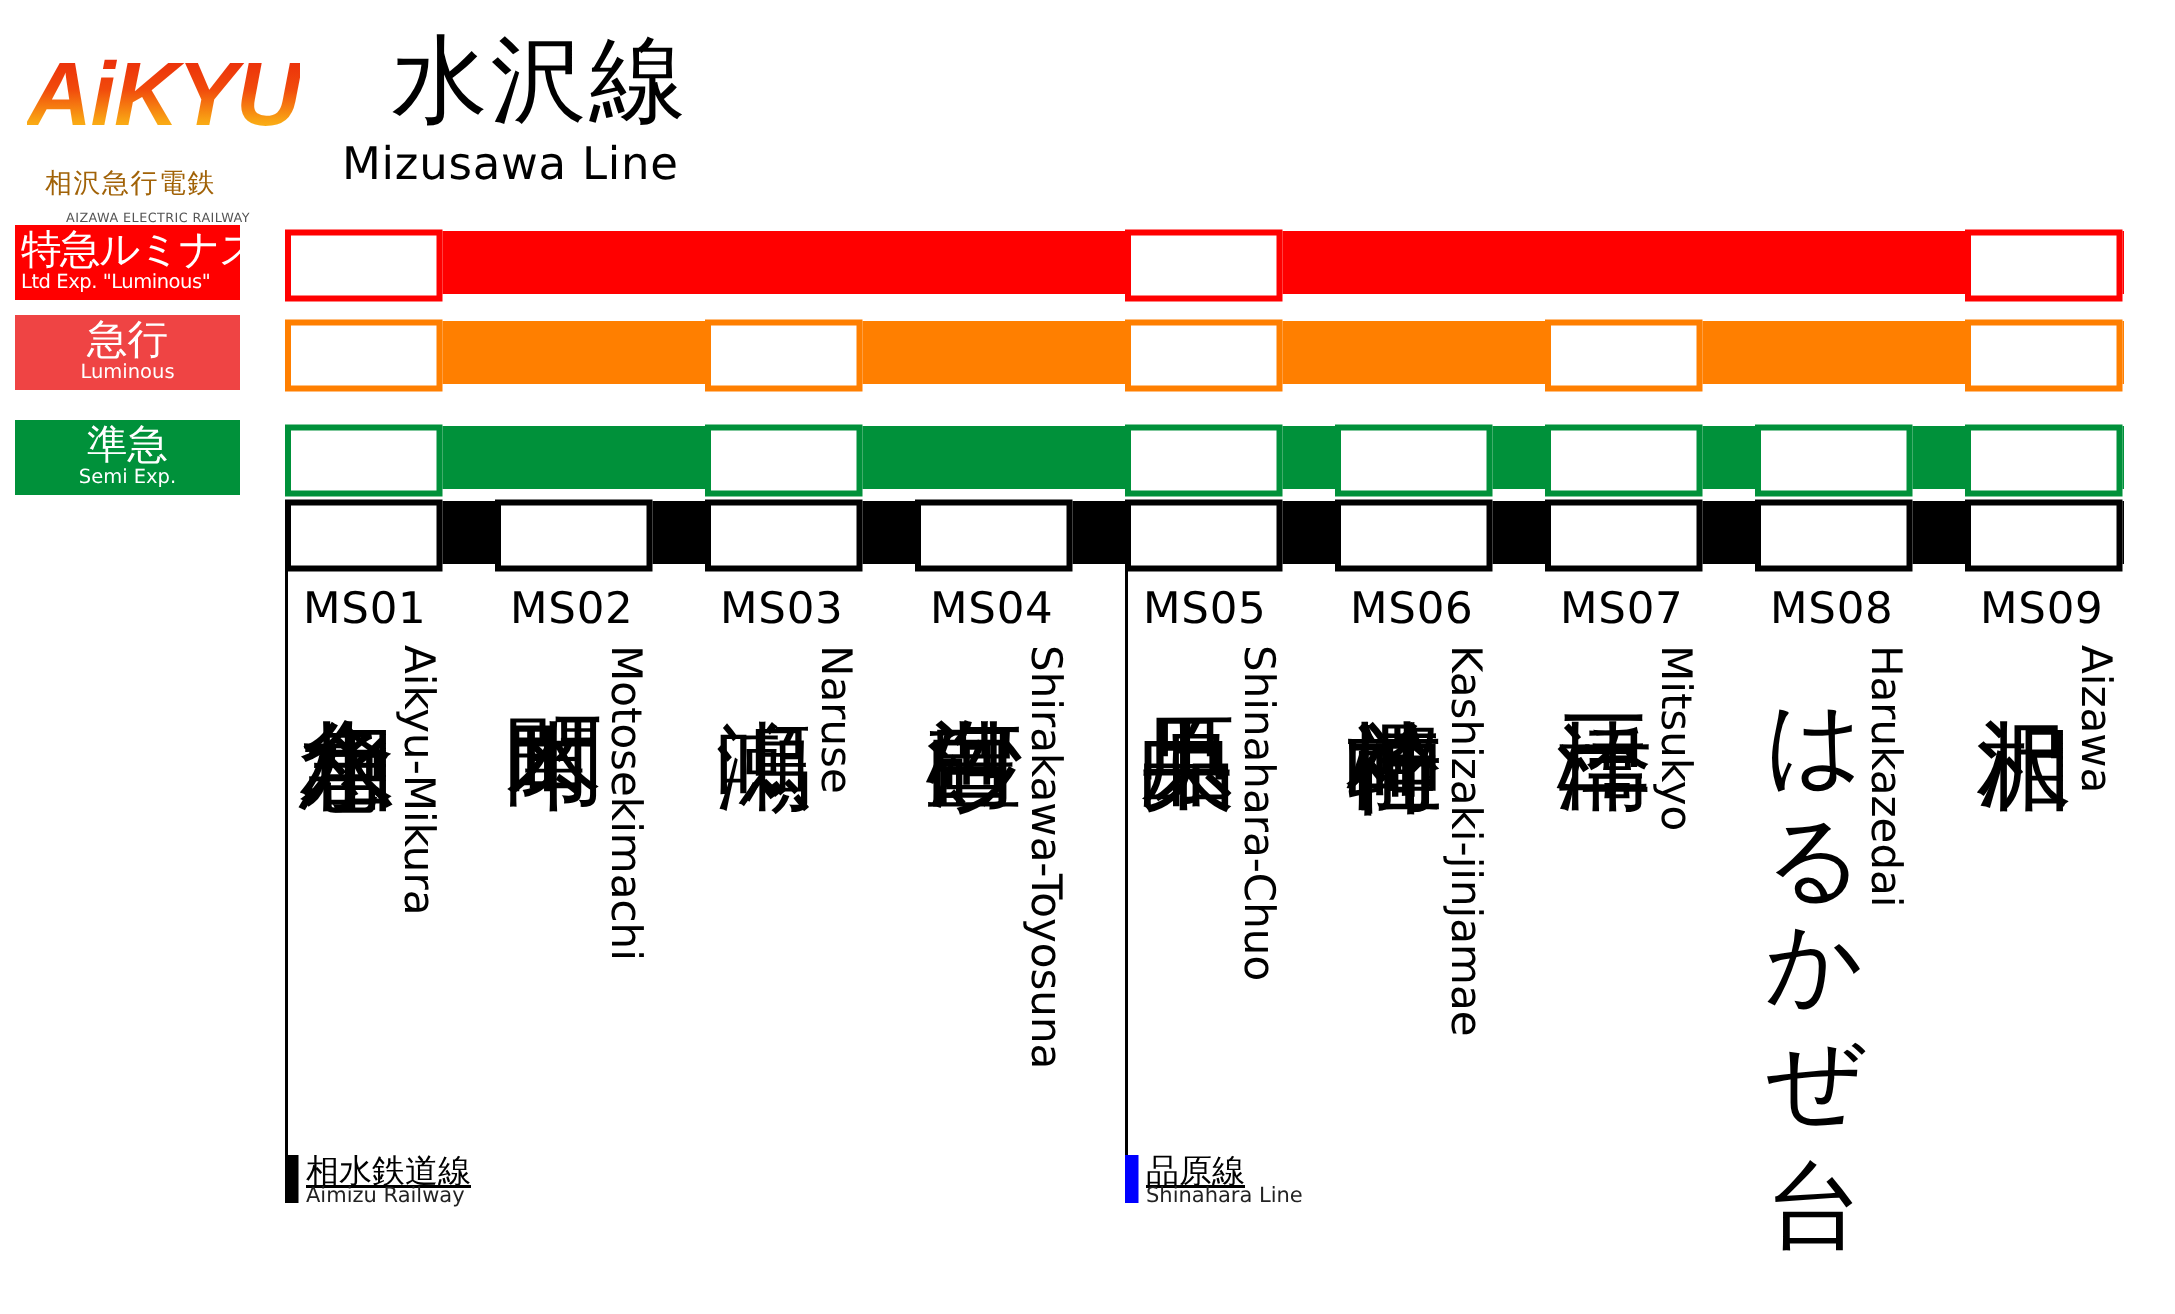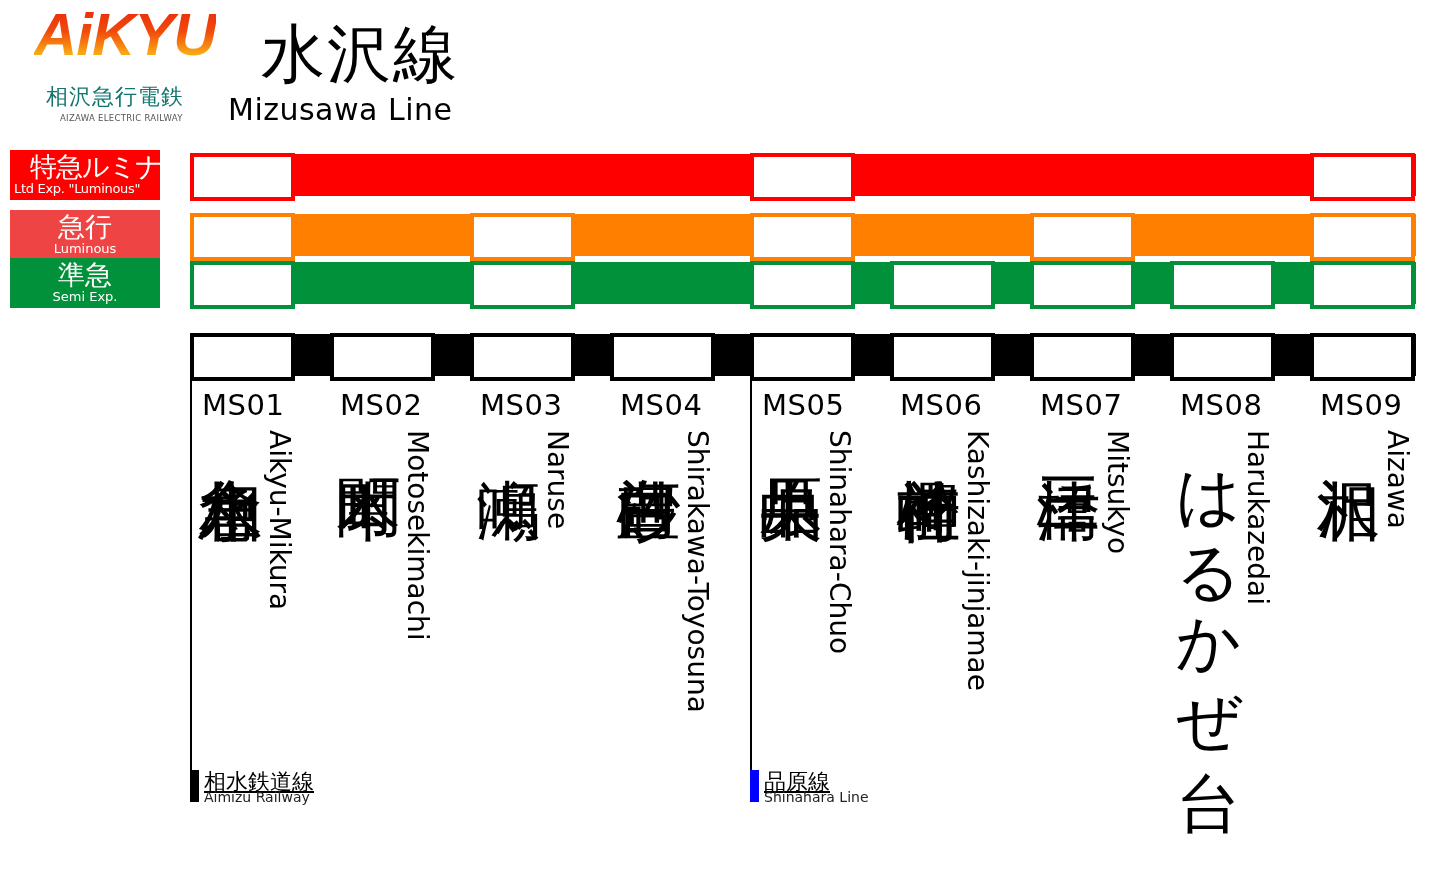--- a/index.html
+++ b/index.html
@@ -1,35 +1,35 @@
 <!DOCTYPE html>
 <html><head>
 <meta charset="utf-8">
 <style>
   html, body { margin: 0; padding: 0; background: #ffffff; }
   body { width: 1450px; height: 876px; position: relative; overflow: hidden;
          font-family: "DejaVu Sans", "Liberation Sans", sans-serif; color: #000; }
 
   
-  .logo { position: absolute; left: 18px; top: 0; width: 190px; height: 115px; margin-left: 16px; }
+  .logo { position: absolute; left: 18px; top: 28px; width: 190px; height: 115px; }
   .logo-word { position: absolute; left: 0; top: 0; font-family: "Liberation Sans", sans-serif;
     font-weight: bold; font-style: italic; font-size: 60px; letter-spacing: -1px; line-height: 70px;
     background: linear-gradient(180deg, #e8200a 0%, #f14a0c 45%, #f9a414 75%, #ffd41c 100%);
     -webkit-background-clip: text; background-clip: text; color: transparent; }
-  .logo-jp { position: absolute; left: 12px; top: 82px; font-size: 22px; letter-spacing: 1px; color: #0f766e; white-space: nowrap; }
+  .logo-jp { position: absolute; left: 12px; top: 82px; font-size: 18px; letter-spacing: 1px; color: #a16207; white-space: nowrap; }
   .logo-en { position: absolute; left: 26px; top: 113px; font-size: 8.5px; color: #555; letter-spacing: 0.3px; white-space: nowrap; }
   .title-jp { position: absolute; left: 222px; top: 14px; font-size: 64px; line-height: 80px; letter-spacing: 2px; margin-left: 39px; }
   .title-en { position: absolute; left: 228px; top: 92px; font-size: 30px; line-height: 36px; letter-spacing: 0.5px; }
 
   
   .row { position: absolute; left: 10px; width: 1406px; height: 50px; }
   .row-label { position: absolute; left: 0; top: 0; width: 150px; height: 50px; color: #fff; text-align: center; }
   .row-label .jp { display: block; font-size: 27px; line-height: 30px; padding-top: 2px; white-space: nowrap; }
   .row-label .en { display: block; font-size: 13px; line-height: 14px; white-space: nowrap; }
-  .row-label.ltd .jp { text-align: left; padding-left: 20px; font-size: 27px; letter-spacing: -1px; }
+  .row-label.ltd .jp { text-align: left; padding-left: 4px; font-size: 27px; letter-spacing: -1px; }
   .row-label.ltd .en { text-align: left; padding-left: 4px; font-size: 13px; letter-spacing: -0.3px; }
   .row-bar { position: absolute; left: 180px; top: 4px; width: 1226px; height: 42px; }
   .stopbox { position: absolute; top: -1px; width: 97px; height: 40px; background: #fff; border: 4px solid; box-sizing: content-box; }
 
   
   .station { position: absolute; top: 388px; width: 130px; height: 380px; }
   .st-code { position: absolute; left: 10px; top: 0; font-size: 29px; line-height: 34px; letter-spacing: 0.5px; white-space: nowrap; }
   .st-jp { position: absolute; left: 2px; top: 40px; width: 70px; font-size: 64px; line-height: 66px;
            writing-mode: vertical-rl; text-orientation: upright; white-space: nowrap; }
   .st-en { position: absolute; left: 72px; top: 42px; font-size: 28px; line-height: 30px; white-space: nowrap;
@@ -72,21 +72,21 @@
   </div>
   <div class="row-bar" style="background:#ff7f00">
     <div class="stopbox" style="left:0px;border-color:#ff7f00"></div>
     <div class="stopbox" style="left:280px;border-color:#ff7f00"></div>
     <div class="stopbox" style="left:560px;border-color:#ff7f00"></div>
     <div class="stopbox" style="left:840px;border-color:#ff7f00"></div>
     <div class="stopbox" style="left:1120px;border-color:#ff7f00"></div>
   </div>
 </div>
 
-<div class="row" style="top:258px">
+<div class="row" style="top:280px">
   <div class="row-label" style="background:#00913a">
     <span class="jp">準急</span>
     <span class="en">Semi Exp.</span>
   </div>
   <div class="row-bar" style="background:#00913a">
     <div class="stopbox" style="left:0px;border-color:#00913a"></div>
     <div class="stopbox" style="left:280px;border-color:#00913a"></div>
     <div class="stopbox" style="left:560px;border-color:#00913a"></div>
     <div class="stopbox" style="left:700px;border-color:#00913a"></div>
     <div class="stopbox" style="left:840px;border-color:#00913a"></div>

